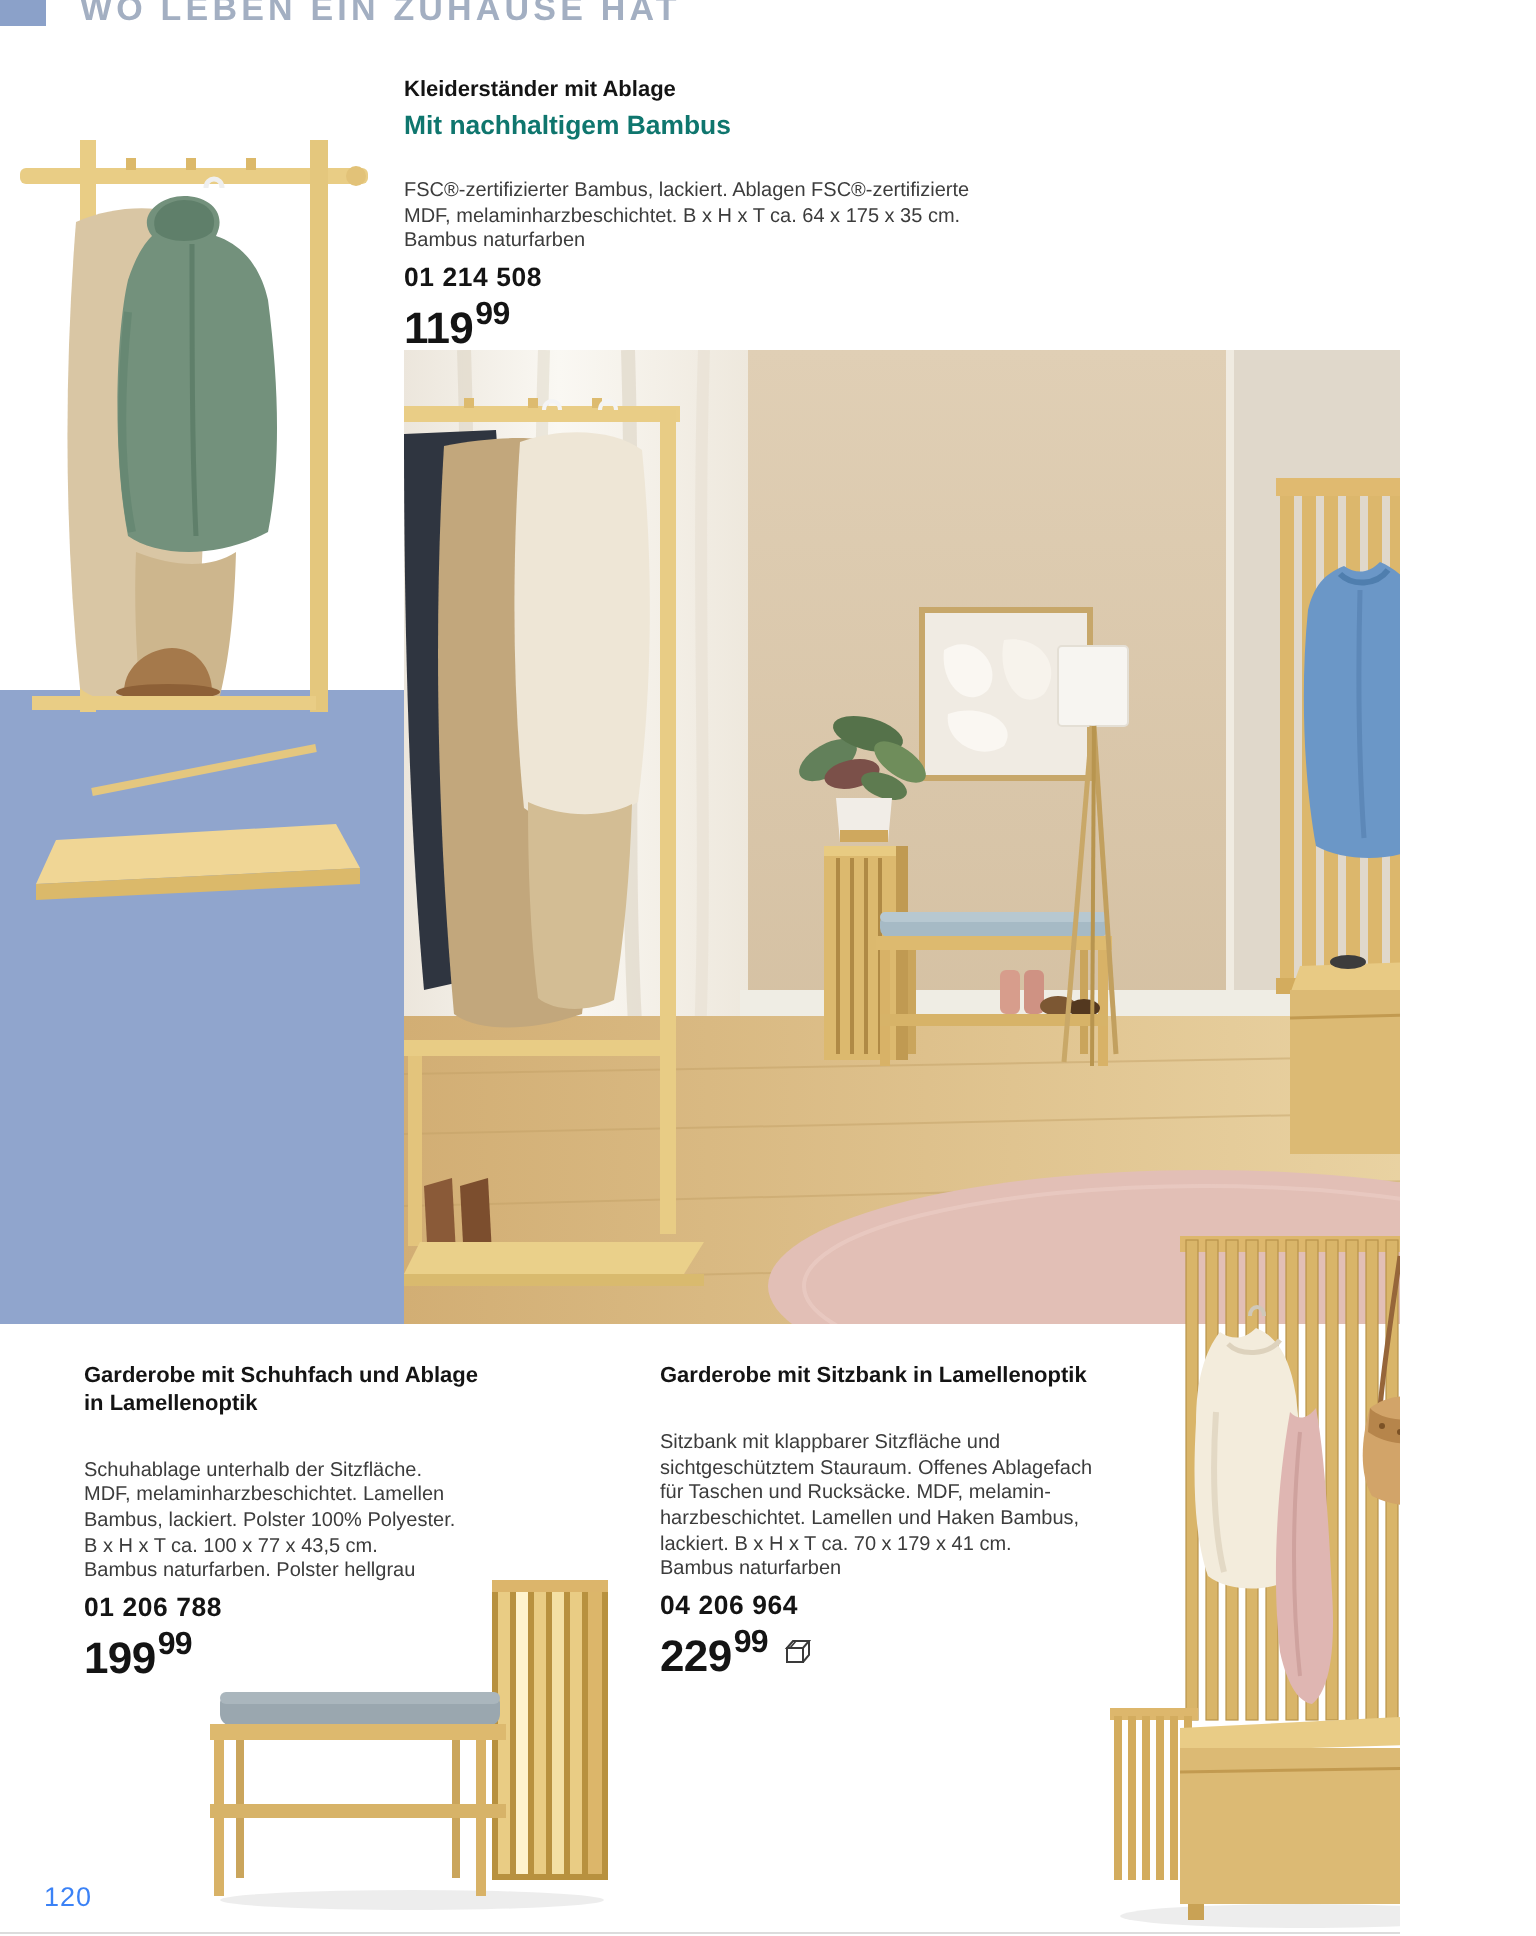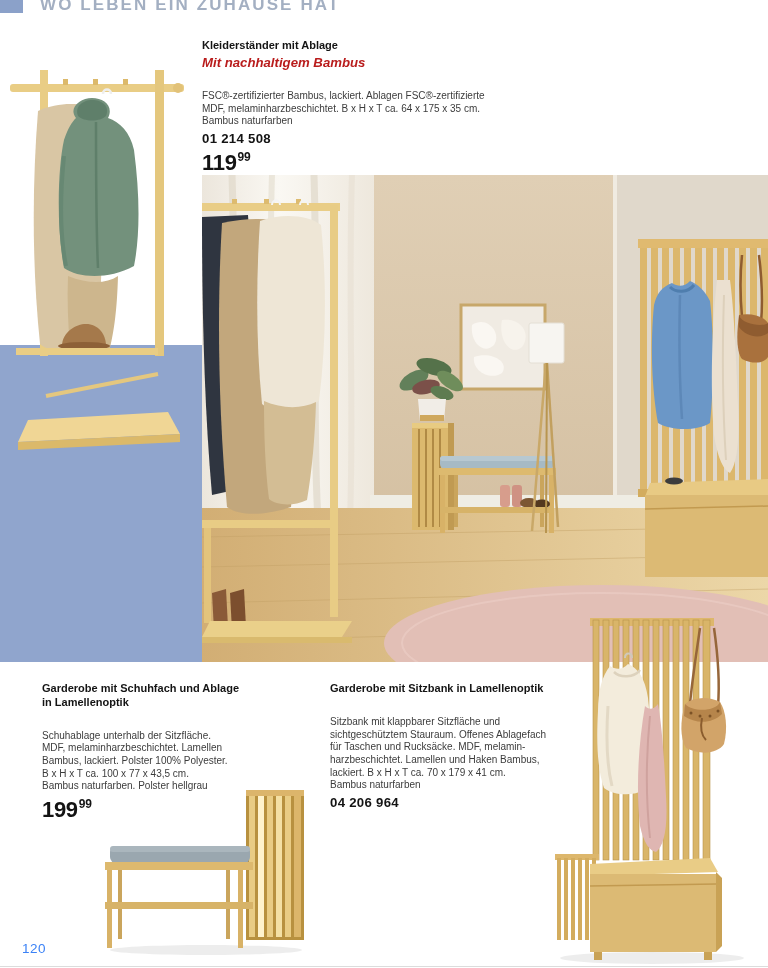--- a/index.html
+++ b/index.html
@@ -1,34 +1,34 @@
 <!DOCTYPE html>
 <html><head>
 <meta charset="utf-8">
 <style>
   html,body{margin:0;padding:0;background:#fff;}
-  .page{position:relative;width:768px;height:968px;background:#ffffff;overflow:hidden;
+  .page{position:relative;width:700px;height:968px;background:#ffffff;overflow:hidden;
         font-family:"Liberation Sans",sans-serif;color:#1a1a1a;}
 
   
   .header-square{position:absolute;left:0;top:0;width:23px;height:13px;background:#8ba1c9;}
   .header-title{position:absolute;left:40px;top:-5px;font-size:17px;font-weight:600;
                 letter-spacing:2.1px;color:#a3afc2;white-space:nowrap;}
 
   
   .blue-block{position:absolute;left:0;top:345px;width:202px;height:317px;background:#90a5cd;}
 
   
   .prod{position:absolute;z-index:5;}
   .prod-title{font-size:11px;font-weight:700;color:#141414;line-height:1.26;white-space:pre-line;}
-  .prod-highlight{font-size:13.2px;font-weight:700;color:#b91c1c;margin-top:2px;font-style:italic;}
+  .prod-highlight{font-size:13.2px;font-weight:700;color:#0f766e;margin-top:2px;}
   .prod-desc{font-size:10px;color:#3c3c3c;line-height:1.27;margin-top:20px;white-space:pre-line;}
   .prod-art{font-size:13.2px;font-weight:700;color:#141414;margin-top:3px;letter-spacing:.3px;}
   .price{font-size:22px;font-weight:600;color:#141414;margin-top:4px;letter-spacing:-.3px;}
-  .price sup{font-size:12px;font-weight:600;position:relative;top:-1px;left:1px;}
+  .price sup{font-size:16px;font-weight:600;position:relative;top:-1px;left:1px;}
   .bulky{margin-left:9px;vertical-align:2px;}
 
   .p1{left:202px;top:39px;width:340px;}
   .p2{left:42px;top:682px;width:265px;}
   .p3{left:330px;top:682px;width:260px;}
 
   
   .img{position:absolute;}
   .room{left:202px;top:175px;z-index:1;}
   .rack-cutout{left:8px;top:56px;z-index:3;}
@@ -59,32 +59,39 @@
   </div>
 
   <div class="prod p2">
     <div class="prod-title">Garderobe mit Schuhfach und Ablage
 in Lamellenoptik</div>
     <div class="prod-desc">Schuhablage unterhalb der Sitzfläche.
 MDF, melaminharzbeschichtet. Lamellen
 Bambus, lackiert. Polster 100% Polyester.
 B x H x T ca. 100 x 77 x 43,5 cm.
 Bambus naturfarben. Polster hellgrau</div>
+    <div class="prod-art">01 206 788</div>
     <div class="price"><span>199</span><sup>99</sup></div>
   </div>
 
   <div class="prod p3">
     <div class="prod-title">Garderobe mit Sitzbank in Lamellenoptik</div>
     <div class="prod-desc">Sitzbank mit klappbarer Sitzfläche und
 sichtgeschütztem Stauraum. Offenes Ablagefach
 für Taschen und Rucksäcke. MDF, melamin-
 harzbeschichtet. Lamellen und Haken Bambus,
 lackiert. B x H x T ca. 70 x 179 x 41 cm.
 Bambus naturfarben</div>
     <div class="prod-art">04 206 964</div>
+    <div class="price"><span>229</span><sup>99</sup><svg class="bulky" width="16" height="14" viewBox="0 0 16 14">
+          <path d="M1.5,5 L9.5,5 L9.5,12 L1.5,12 Z" fill="none" stroke="#3a3a3a" stroke-width="1"></path>
+          <path d="M1.5,5 L4.5,1.5 L12.5,1.5 L9.5,5 Z" fill="none" stroke="#3a3a3a" stroke-width="1"></path>
+          <path d="M9.5,12 L12.5,8.5 L12.5,1.5" fill="none" stroke="#3a3a3a" stroke-width="1"></path>
+          <path d="M3,5 L6,1.5" stroke="#3a3a3a" stroke-width=".8"></path>
+        </svg></div>
   </div>
 
   <svg class="img room" width="566" height="487" viewBox="0 0 566 487">
     <defs>
       <linearGradient id="wallg" x1="0" y1="0" x2="0" y2="1">
         <stop offset="0" stop-color="#e0cfb5"></stop>
           <stop offset="1" stop-color="#d5c1a3"></stop>
       </linearGradient>
       <linearGradient id="floorg" x1="0" y1="0" x2="1" y2="0">
         <stop offset="0" stop-color="#d2ae74"></stop>

